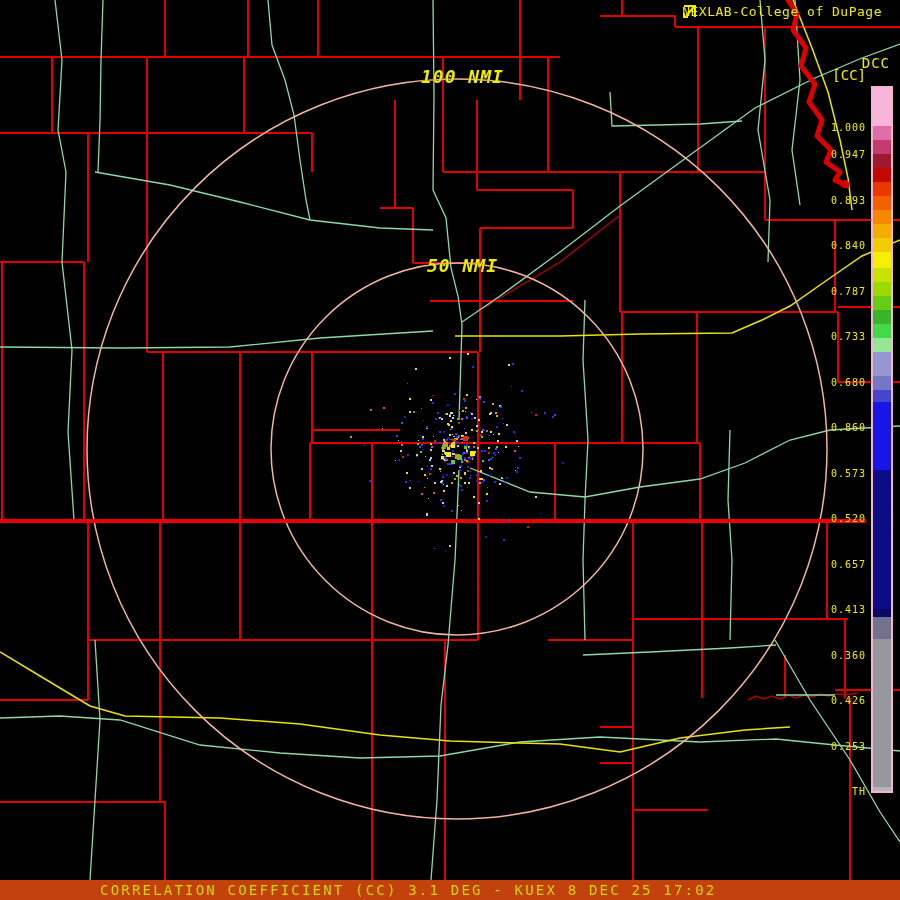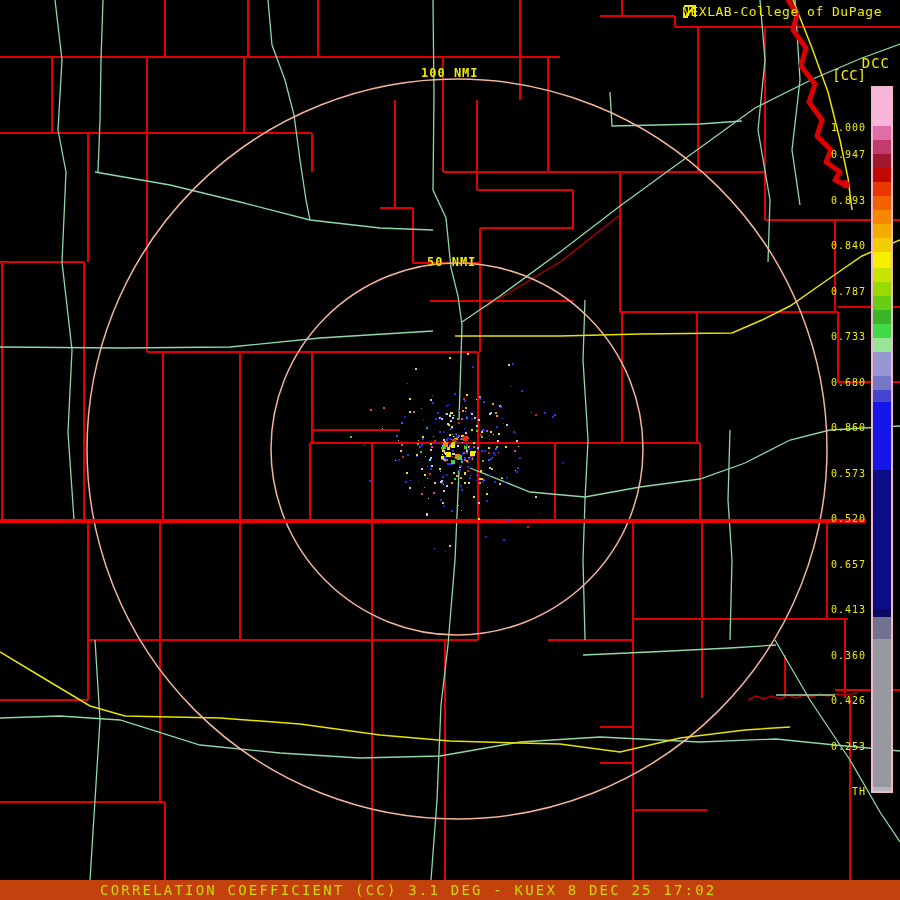--- a/index.html
+++ b/index.html
@@ -6,21 +6,21 @@
   .screen{position:relative;width:900px;height:900px;background:#000;overflow:hidden;
           font-family:"DejaVu Sans Mono","Liberation Mono",monospace;}
   svg{position:absolute;left:0;top:0;}
   .maplayer{shape-rendering:crispEdges;}
   .smooth{shape-rendering:auto;}
   .ovl{position:absolute;white-space:pre;}
   .title{top:4px;right:18px;color:var(--textyellow);font-size:13px;letter-spacing:.5px;
          display:flex;align-items:center;gap:4px;}
   .dcc{top:55px;right:10px;color:var(--textyellow);font-size:14px;letter-spacing:1px;}
   .ccu{top:67px;right:34px;color:var(--textyellow);font-size:14px;}
-  .ringlab{color:var(--textyellow);font-size:12px;font-weight:bold;
+  .ringlab{color:var(--textyellow);font-size:18px;font-weight:bold;font-style:italic;
            letter-spacing:1px;text-shadow:0 0 1px #000;}
   .r100{top:66px;left:421px;}
   .r50{top:255px;left:427px;}
   .cbar{position:absolute;left:871px;top:86px;width:18px;border:2px solid var(--barborder);
         background:#000;}
   .cbar .seg{width:18px;}
   .tick{position:absolute;right:34px;color:var(--textyellow);font-size:10px;
         transform:translateY(-50%);letter-spacing:1px;}
   .statusbar{position:absolute;left:0;bottom:0;width:900px;height:20px;background:#c2410c;}
   .statusbar .txt{position:absolute;left:100px;top:2px;color:var(--statustext);

